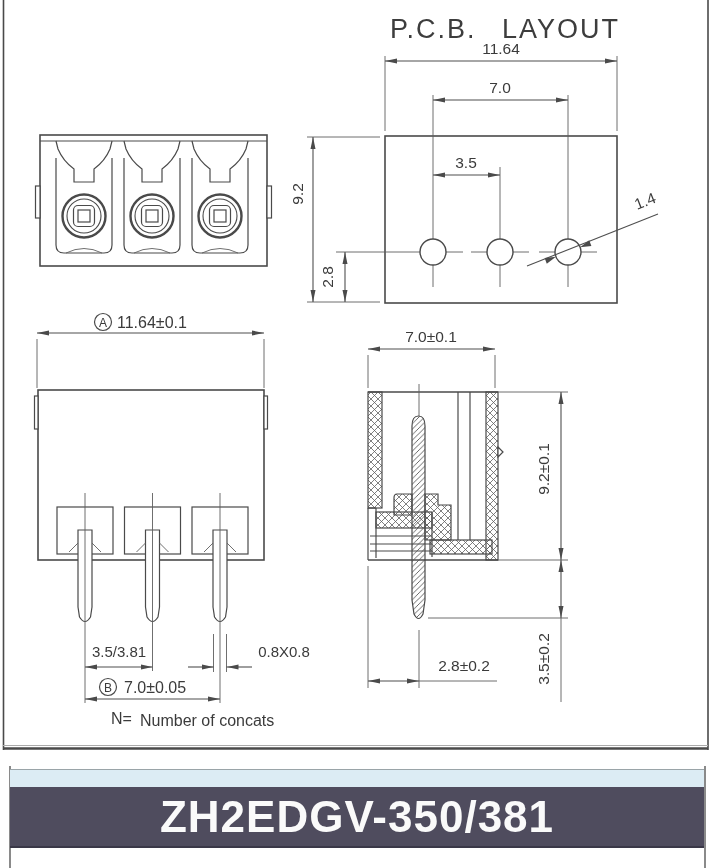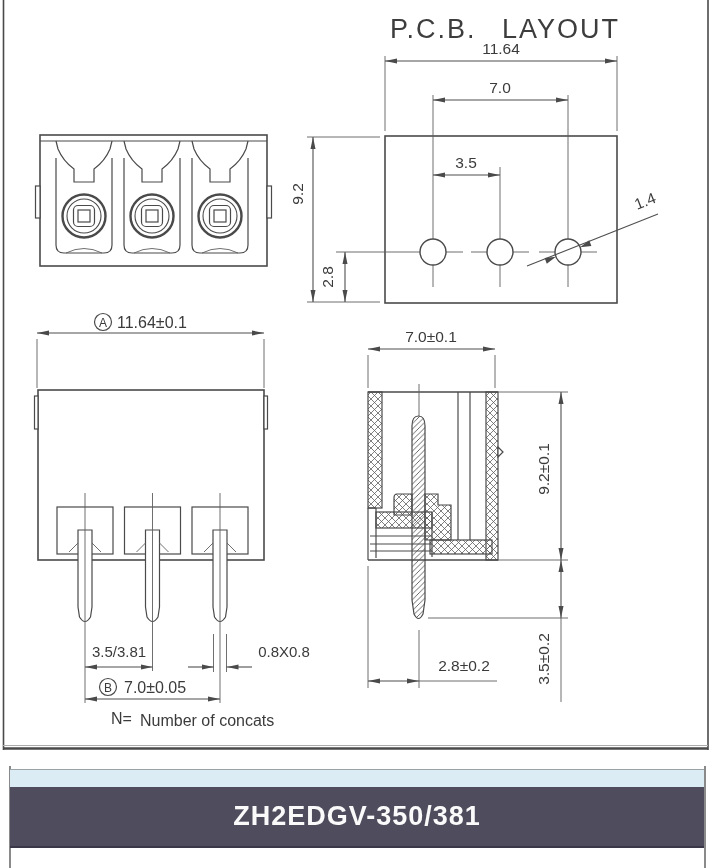--- a/index.html
+++ b/index.html
@@ -21,21 +21,21 @@
   .view-title{font-size:27px;fill:#3d3d3d;letter-spacing:2px;word-spacing:16px;}
   .footer{position:absolute;left:0;top:750px;width:716px;height:118px;background:#fff;}
   .frame-line-l,.frame-line-r{position:absolute;top:16px;width:2px;height:102px;background:#8a8a8a;}
   .frame-line-l{left:9px;}
   .frame-line-r{left:704px;}
   .footer-strip{position:absolute;left:10px;top:19px;width:694px;height:18px;
                 background:var(--banner-strip,#dcecf4);border-top:1px solid #9aa4a8;}
   .banner{position:absolute;left:10px;top:37px;width:694px;height:59px;
           background:var(--banner-bg,#4f4c5e);border-bottom:2px solid #3a3848;
           display:flex;align-items:center;justify-content:center;}
-  .banner span{color:#fafafa;font-size:27px;font-weight:bold;letter-spacing:1px;}
+  .banner span{color:#fafafa;font-size:44px;font-weight:bold;letter-spacing:1px;}
 </style>
 </head>
 <body>
 
 <svg width="716" height="750" viewBox="0 0 716 750">
   <defs>
     <pattern id="xh" width="7" height="7" patternUnits="userSpaceOnUse">
       <path d="M0,0 L7,7 M7,0 L0,7" stroke="#606060" stroke-width="0.8"></path>
     </pattern>
     <pattern id="dh" width="5.5" height="5.5" patternUnits="userSpaceOnUse">

